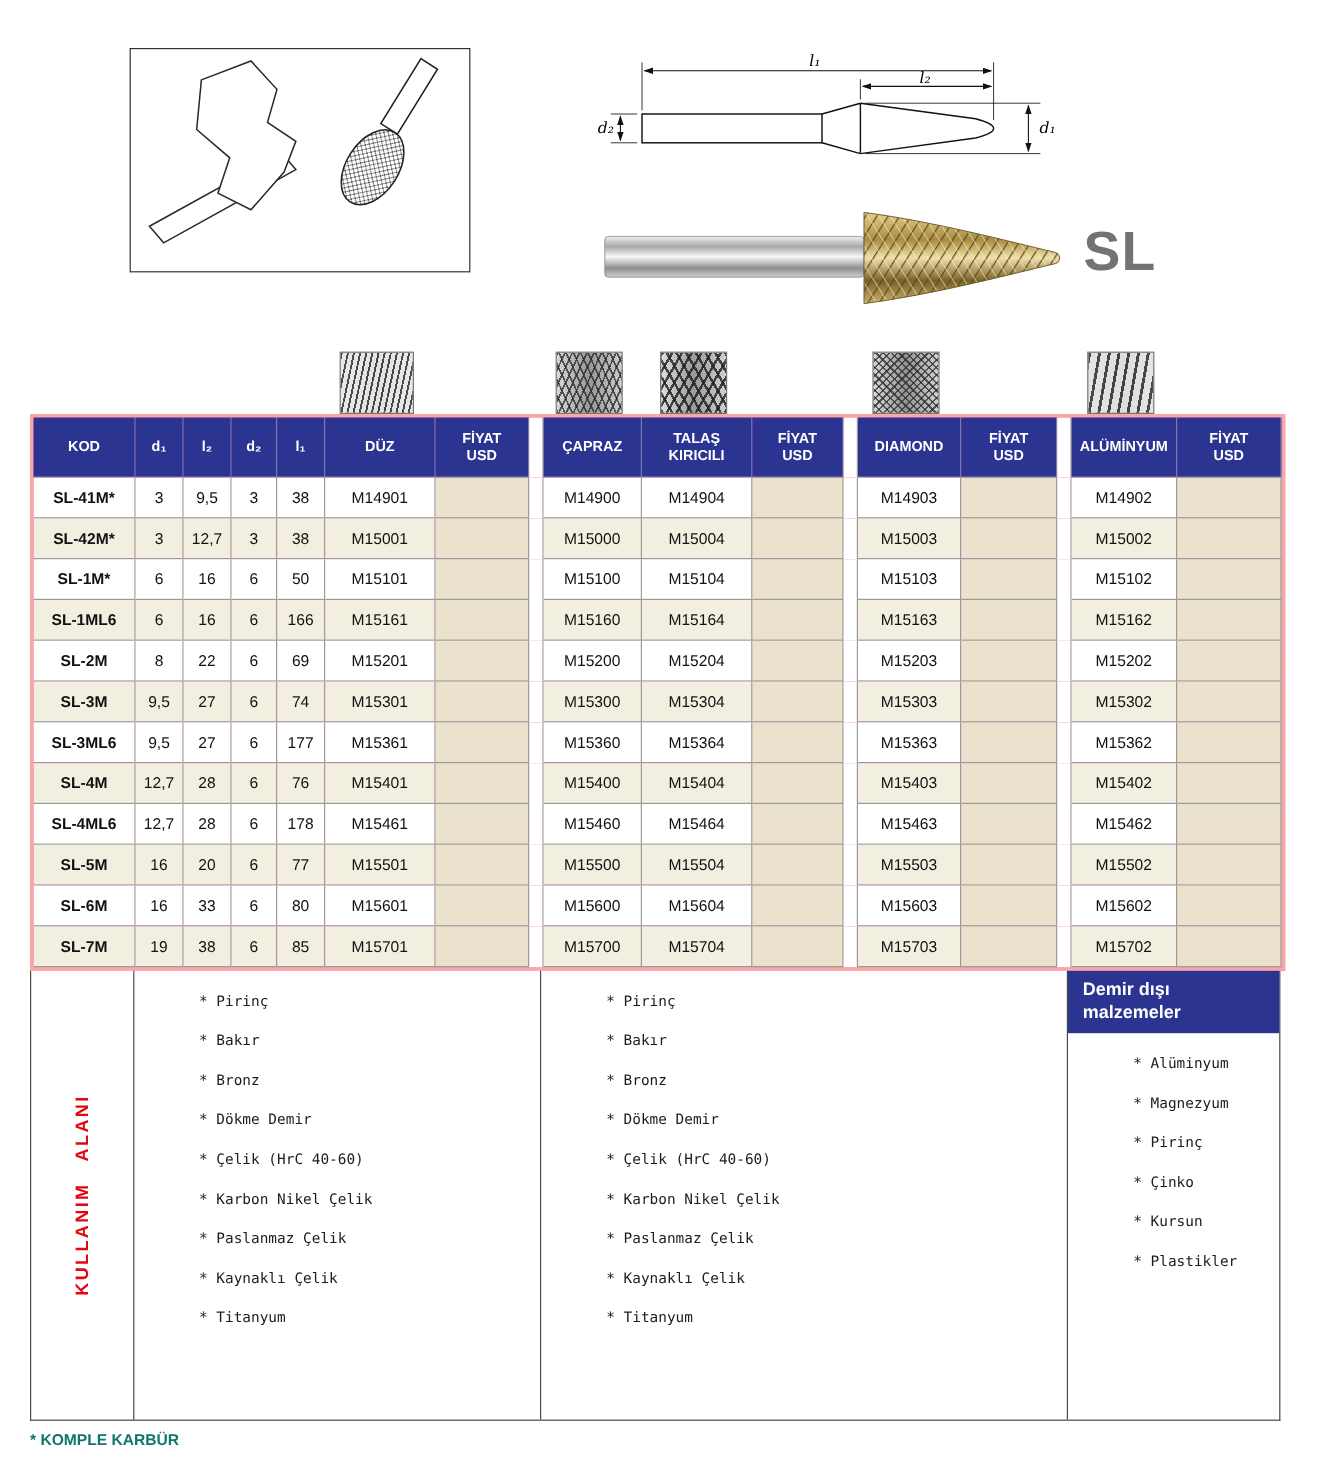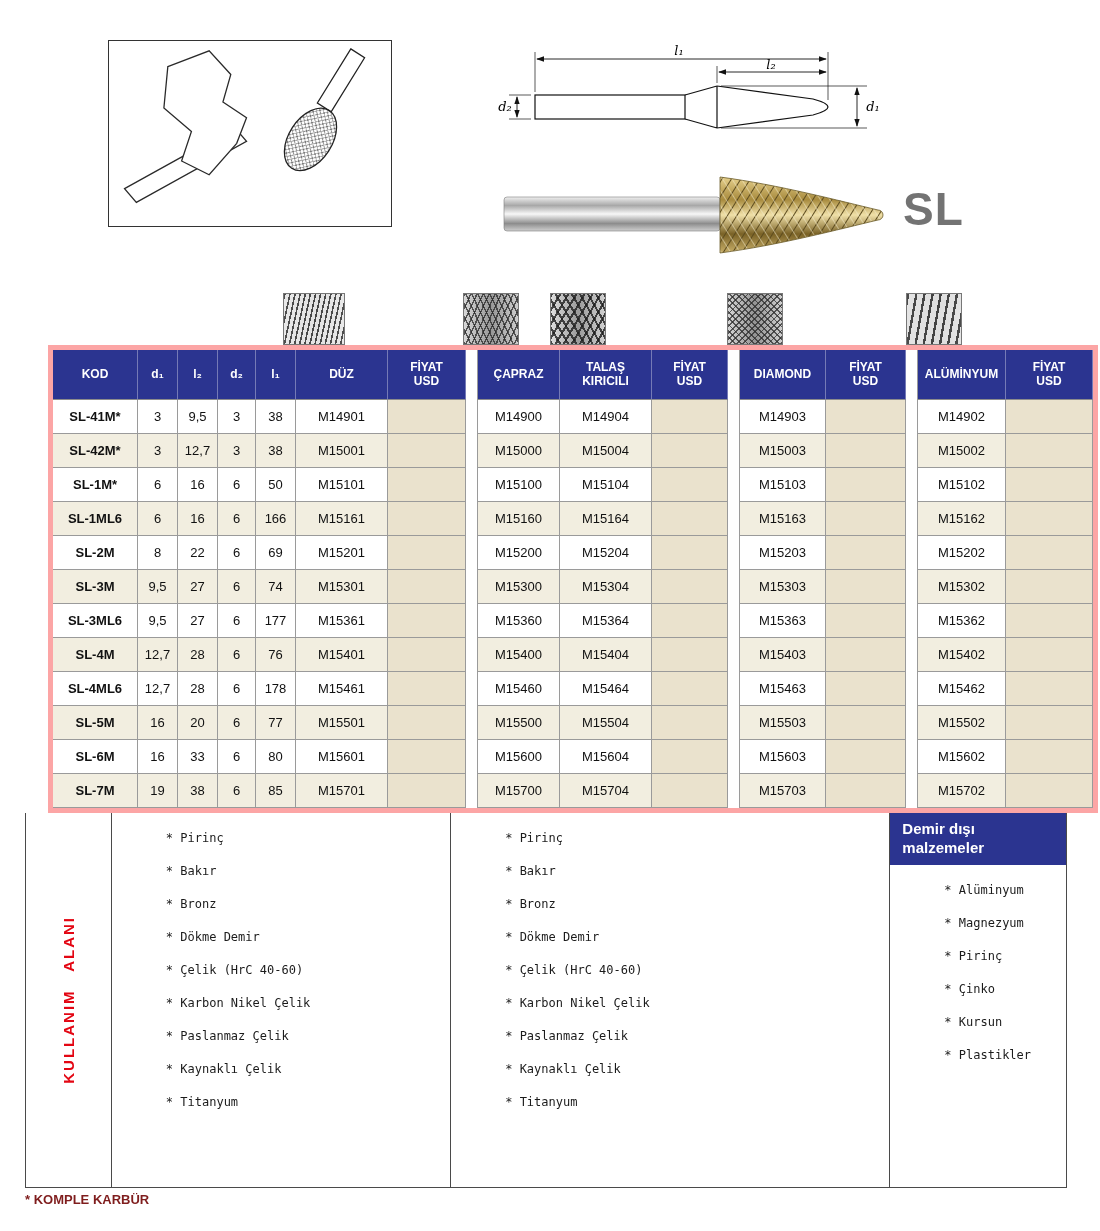--- a/index.html
+++ b/index.html
@@ -33,21 +33,21 @@
                linear-gradient(90deg,#d6d6d6,#939393 50%,#cfcfcf);}
   #th-alum{left:906px;width:56px;
     background:repeating-linear-gradient(100deg, rgba(50,50,50,.85) 0 2.4px, rgba(230,230,230,.9) 2.4px 8px),
                linear-gradient(90deg,#d2d2d2,#8e8e8e 55%,#d8d8d8);}
 
   
   .tblwrap{position:absolute;left:25px;top:345px;}
   .tbl{display:grid;
        grid-template-columns:85px 40px 40px 38px 40px 92px 78px 12px 82px 92px 76px 12px 86px 80px 12px 88px 87px;
        grid-template-rows:50px;grid-auto-rows:34px;
-       border:5px solid #fca5a5;width:max-content;background:#ec4899;margin-left:23px;}
+       border:3px solid #fca5a5;width:max-content;background:#ec4899;}
   .hcell{background:#2b3490;color:#fff;font-weight:700;font-size:12px;line-height:1.15;
          display:flex;align-items:center;justify-content:center;text-align:center;
          white-space:pre-line;border-right:1px solid rgba(255,255,255,.35);border-bottom:1px solid #8c8c8c;padding:1px;}
   .hgap{background:#fff;border-right:1px solid #9a9a9a;border-bottom:none;}
   .cell{background:#fff;border-right:1px solid #9a9a9a;border-bottom:1px solid #9a9a9a;
         display:flex;align-items:center;justify-content:center;font-size:13px;color:#111;}
   .c-kod{font-weight:700;}
   .r-even{background:#f2eee0;}
   .c-price{background:#eae2cd !important;}
   .c-gap{background:#fff !important;border-bottom:none;}
@@ -57,21 +57,21 @@
   .uside{width:85px;display:flex;align-items:center;justify-content:center;}
   .uside span{writing-mode:vertical-rl;transform:rotate(180deg);color:#e30613;font-weight:700;
               font-size:15px;letter-spacing:2px;word-spacing:12px;}
   .ucol{border-left:1px solid #4a4a4a;box-sizing:border-box;}
   .ucol-a{width:340px;} .ucol-b{width:440px;} .ucol-c{width:177px;}
   .uhead{height:52px;background:#2b3490;color:#fff;font-weight:700;font-size:15px;line-height:1.25;
          display:flex;flex-direction:column;justify-content:center;padding-left:12px;white-space:pre-line;}
   .uitems{padding:16px 4px 0 14px;}
   .uitem{font-family:"DejaVu Sans Mono",monospace;font-size:12px;color:#1b1b1b;margin-bottom:15px;line-height:18px;margin-left:40px;}
 
-  .footnote{position:absolute;left:25px;top:1192px;color:#7f1d1d;font-weight:700;font-size:13px;}
+  .footnote{position:absolute;left:25px;top:1192px;color:#0f766e;font-weight:700;font-size:13px;}
 </style>
 </head>
 <body>
 
 <div class="page">
 
   <div class="illu-box">
     <svg width="279" height="182" viewBox="0 0 280 185">
       <defs>
         <pattern id="xh" width="5" height="5" patternUnits="userSpaceOnUse">

